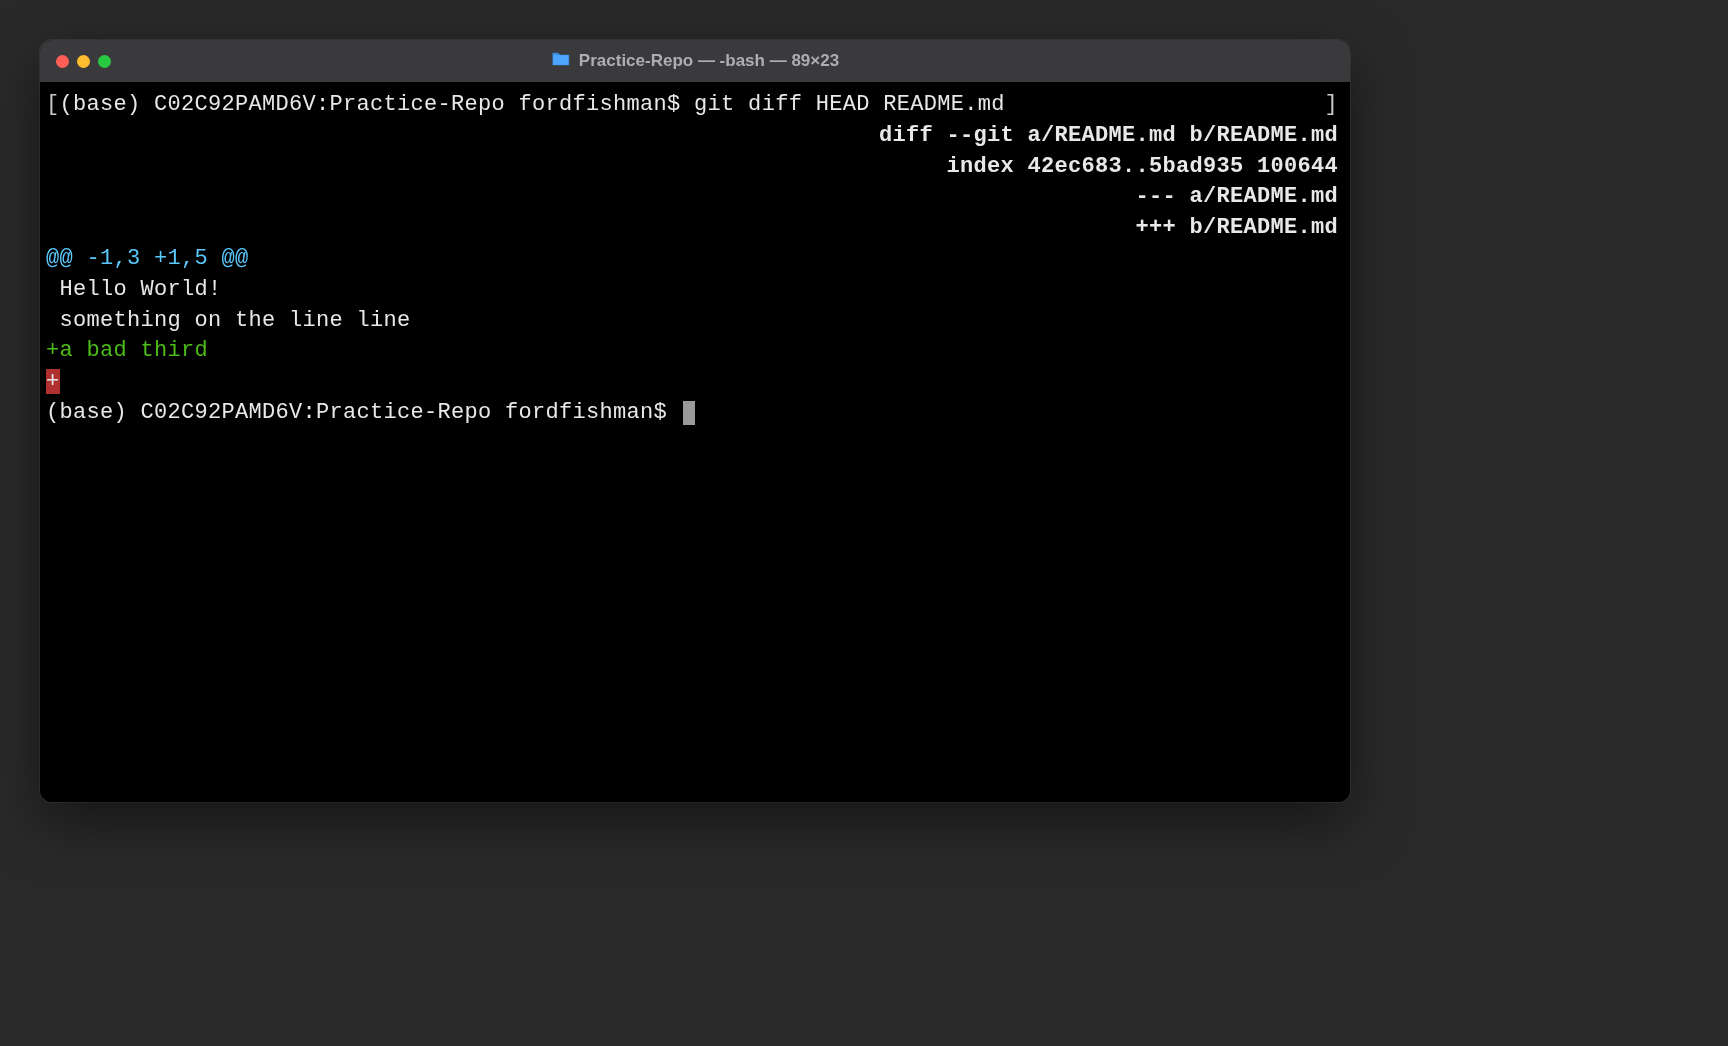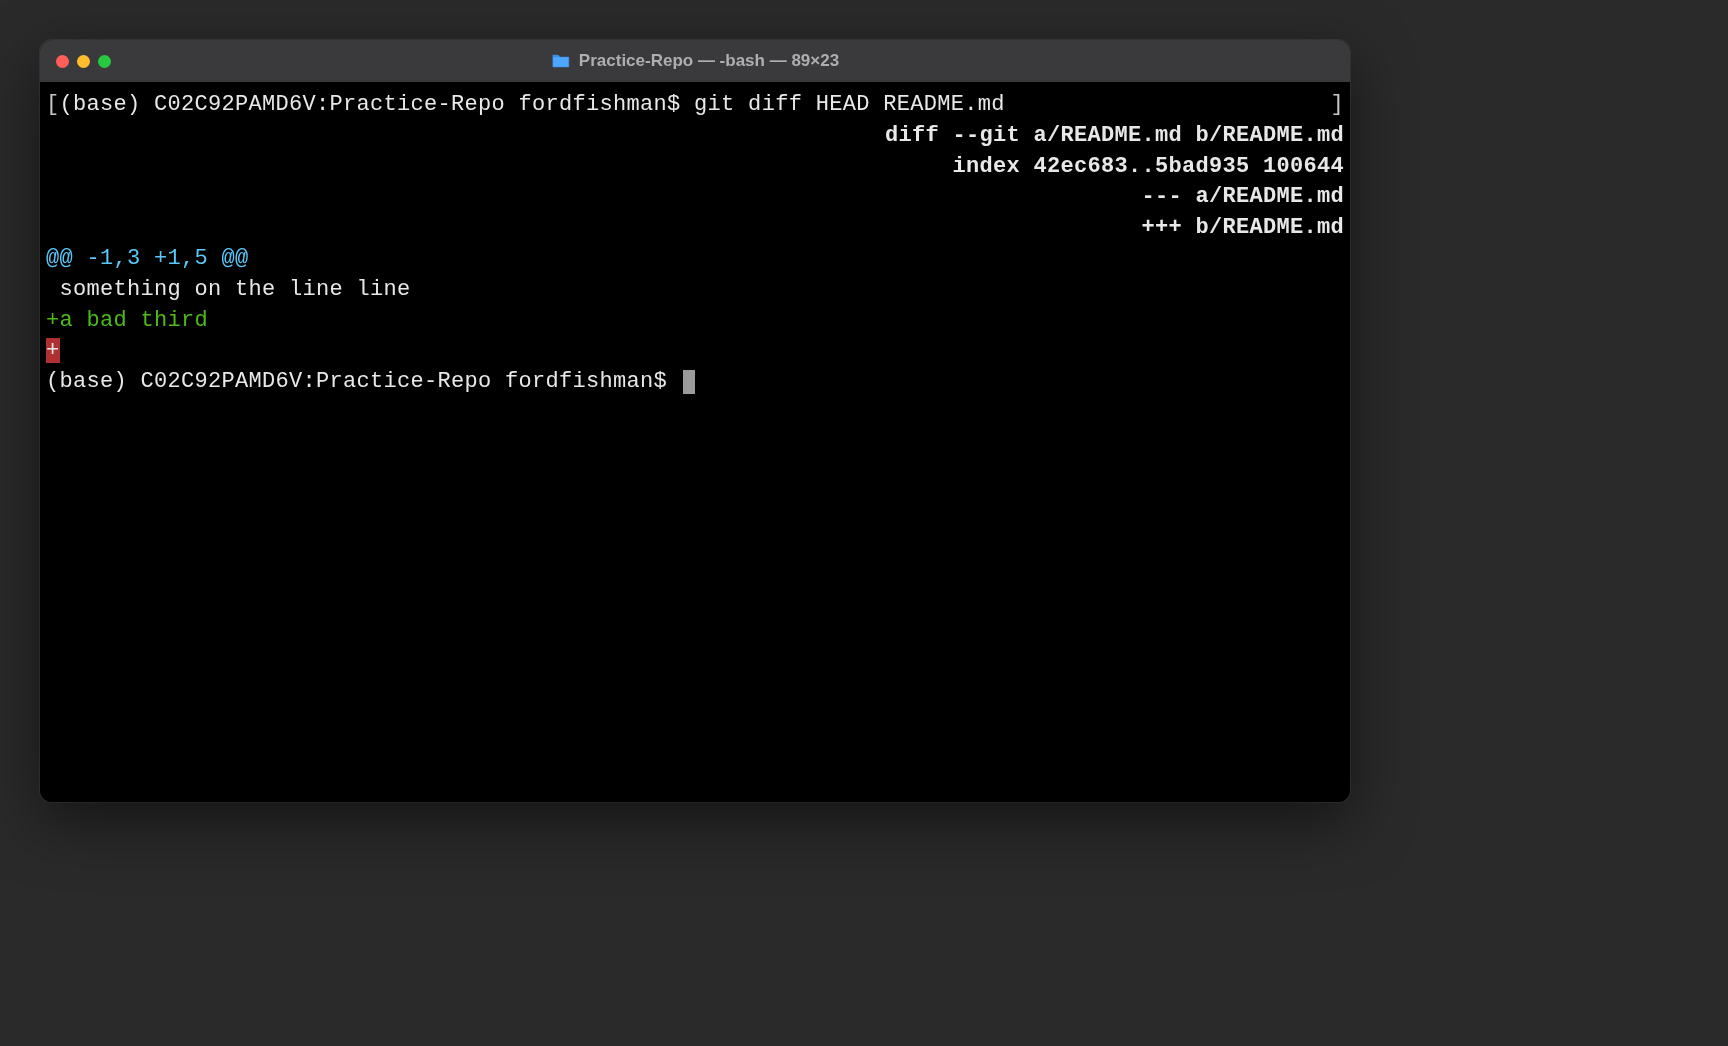--- a/index.html
+++ b/index.html
@@ -43,35 +43,34 @@
       border-radius: 50%;
     }
     .tl-close { background-color: #ff5f57; }
     .tl-min { background-color: #febc2e; }
     .tl-max { background-color: #28c840; }
     .title-center {
       position: absolute;
       left: 50%;
       transform: translateX(-50%);
       display: flex;
-      align-items: center;
       gap: 8px;
       color: #aeaeb2;
       font-family: -apple-system, BlinkMacSystemFont, 'Segoe UI', sans-serif;
       font-size: 17px;
       font-weight: 600;
     }
     .folder-icon {
       width: 20px;
       height: 16px;
       display: inline-block;
     }
     .terminal-body {
       background-color: #000000;
-      padding: 8px 6px 8px 6px;
+      padding: 8px 12px 8px 6px;
       min-height: 720px;
       font-size: 22px;
       line-height: 1.4;
       letter-spacing: 0.3px;
     }
     .line {
       white-space: pre;
       color: #e8e8e8;
     }
     .bold {
@@ -118,18 +117,19 @@
       <span>Practice-Repo — -bash — 89×23</span>
     </div>
   </div>
   <div class="terminal-body">
     <div class="line prompt-wrap"><span><span class="bracket">[</span><span>(base) C02C92PAMD6V:Practice-Repo fordfishman$ git diff HEAD README.md</span></span><span class="bracket">]</span></div>
     <div class="line bold">diff --git a/README.md b/README.md</div>
     <div class="line bold">index 42ec683..5bad935 100644</div>
     <div class="line bold">--- a/README.md</div>
     <div class="line bold">+++ b/README.md</div>
     <div class="line cyan">@@ -1,3 +1,5 @@</div>
+    <div class="line"> Hello World!</div>
     <div class="line"> something on the line line</div>
     <div class="line green">+a bad third</div>
     <div class="line"><span class="red-bg">+</span></div>
     <div class="line"><span>(base) C02C92PAMD6V:Practice-Repo fordfishman$ </span><span class="cursor"></span></div>
   </div>
 </div>
 
 </body></html>

